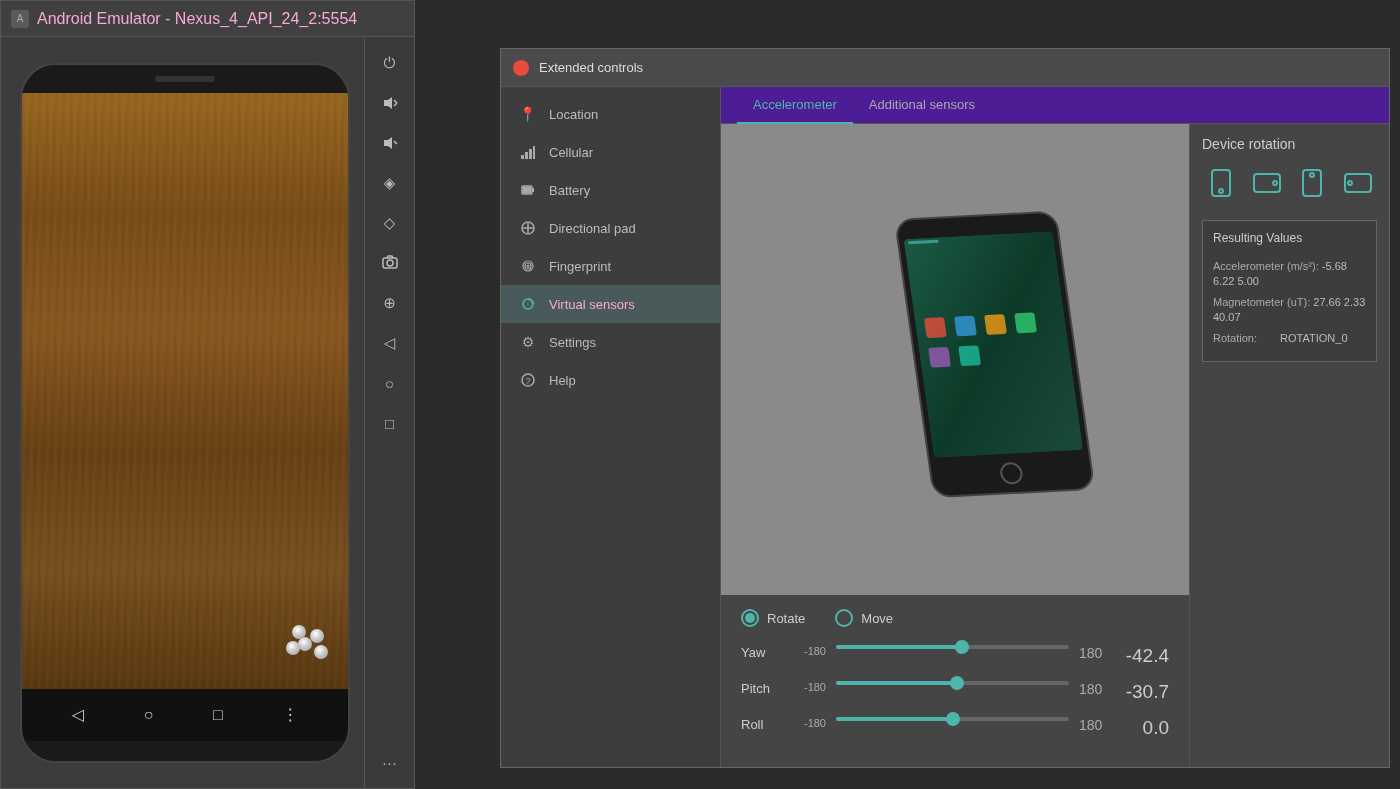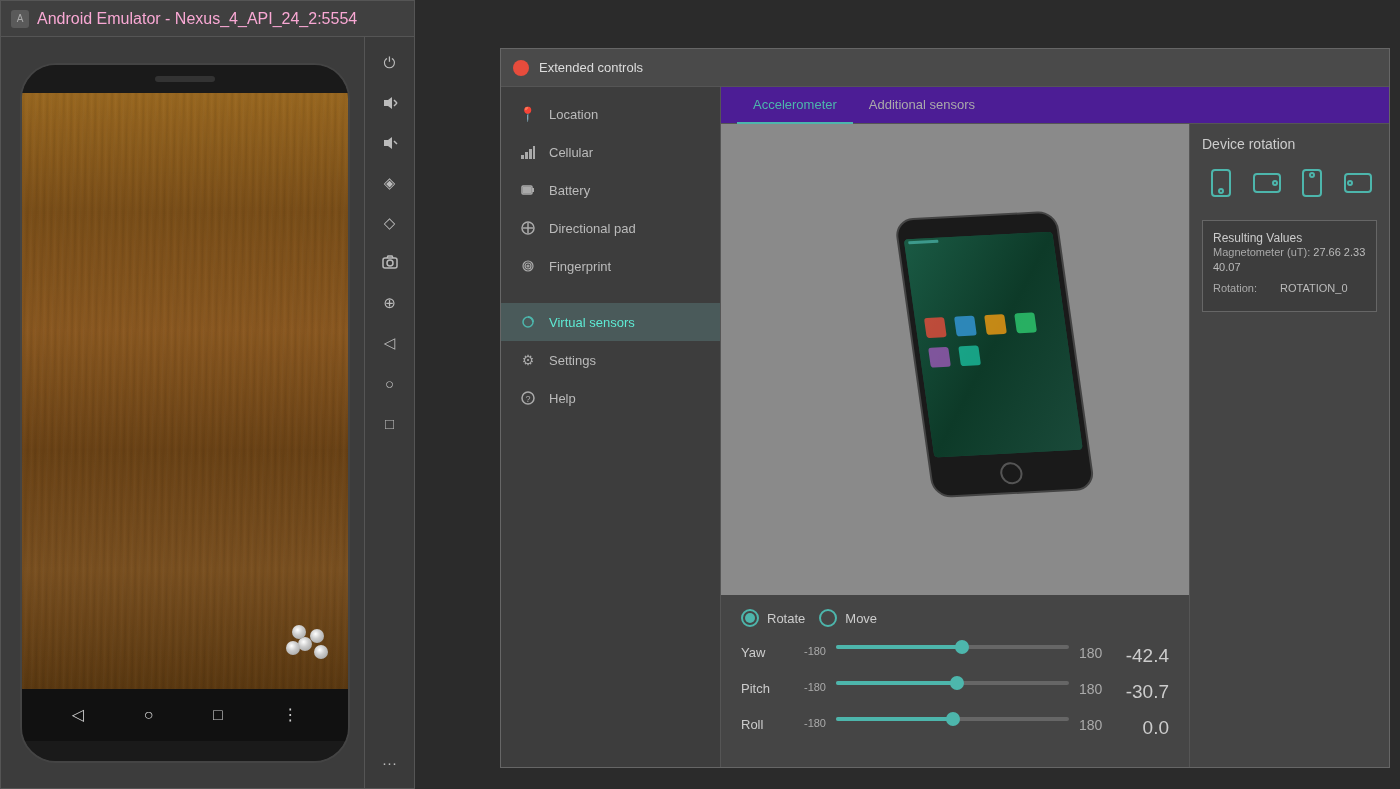--- a/index.html
+++ b/index.html
@@ -226,22 +226,21 @@
       display: flex;
       align-items: center;
       gap: 12px;
       padding: 10px 18px;
       cursor: pointer;
       color: #bbb;
       font-size: 13px;
     }
     .ext-nav-item.active {
       background: #4a5a5a;
-      color: #5eead4;
-      margin-top: 18px;
+      color: #f9a8d4;
     }
     .ext-nav-icon {
       width: 18px;
       height: 18px;
       display: flex;
       align-items: center;
       justify-content: center;
       font-size: 14px;
       color: #aaa;
       flex-shrink: 0;
@@ -294,21 +293,21 @@
 
     
     .controls-area {
       padding: 14px 20px;
       background: #454545;
       flex-shrink: 0;
     }
     .rotate-move-row {
       display: flex;
       align-items: center;
-      gap: 14px;
+      gap: 30px;
       margin-bottom: 18px;
     }
     .radio-option {
       display: flex;
       align-items: center;
       gap: 8px;
       cursor: pointer;
     }
     .radio-circle {
       width: 18px;
@@ -414,21 +413,21 @@
       border-radius: 4px;
     }
     .resulting-values {
       border: 1px solid #666;
       padding: 10px;
       background: #3d3d3d;
     }
     .rv-title {
       font-size: 12px;
       color: #ccc;
-      margin-bottom: 0;
+      margin-bottom: 14px;
     }
     .rv-row {
       font-size: 11px;
       color: #bbb;
       margin-bottom: 5px;
       line-height: 1.4;
     }
     .rv-label {
       color: #aaa;
     }
@@ -705,20 +704,24 @@
                 <svg width="28" height="22" viewBox="0 0 28 22" fill="none" stroke="#4db6ac" stroke-width="2">
                   <rect x="1" y="2" width="26" height="18" rx="3"></rect>
                   <circle cx="6" cy="11" r="2"></circle>
                 </svg>
               </div>
             </div>
 
             <div class="resulting-values">
               <div class="rv-title">Resulting Values</div>
               <div class="rv-row">
+                <span class="rv-label">Accelerometer (m/s²):</span>
+                <span>-5.68  6.22  5.00</span>
+              </div>
+              <div class="rv-row">
                 <span class="rv-label">Magnetometer (uT):</span>
                 <span>27.66  2.33  40.07</span>
               </div>
               <div class="rv-row">
                 <span class="rv-label">Rotation:</span>
                 <span style="margin-left:20px;">ROTATION_0</span>
               </div>
             </div>
           </div>
         </div>

